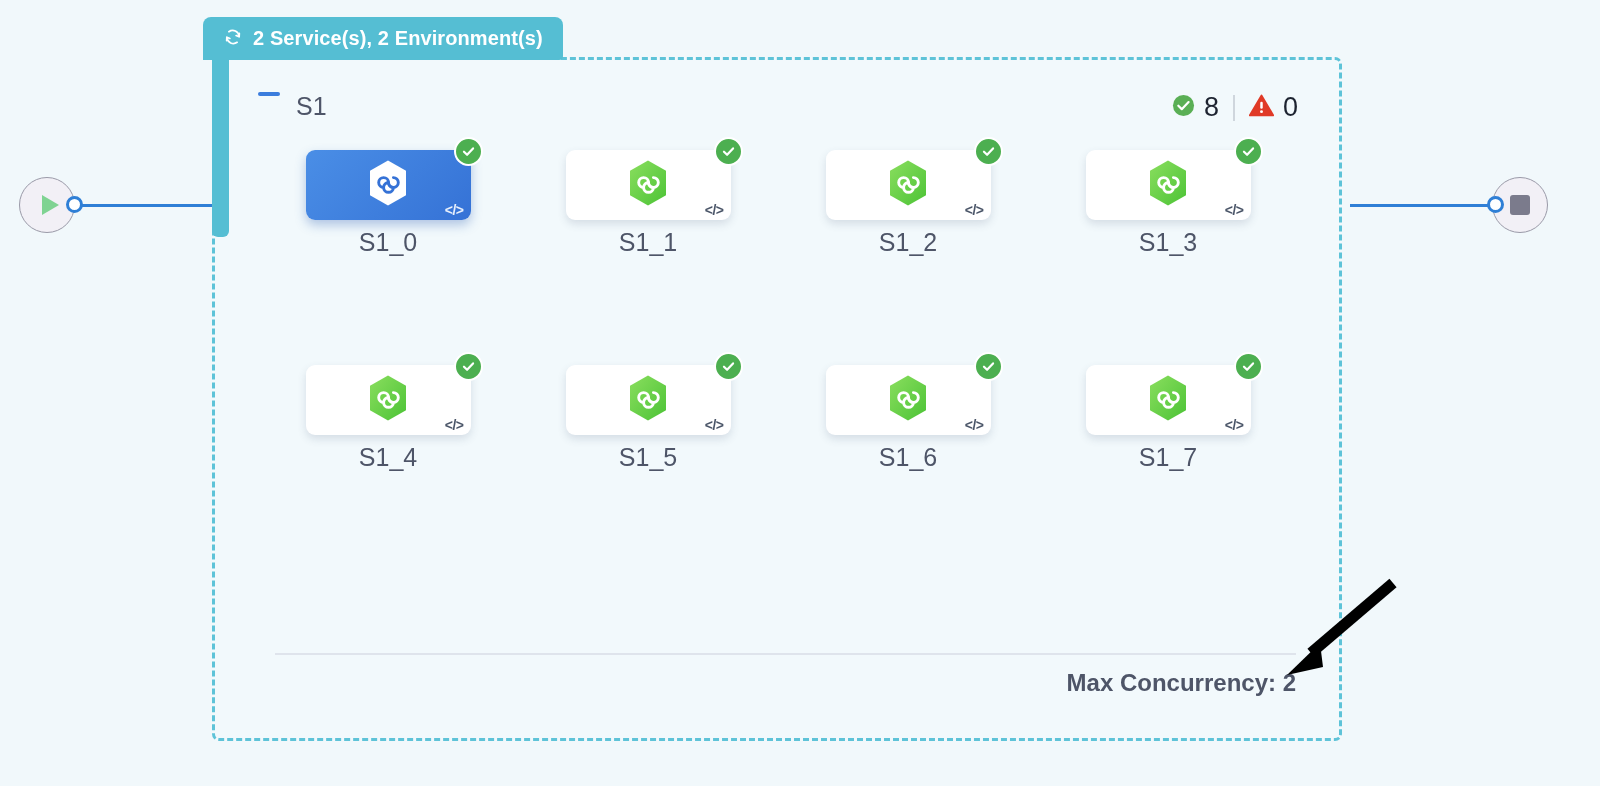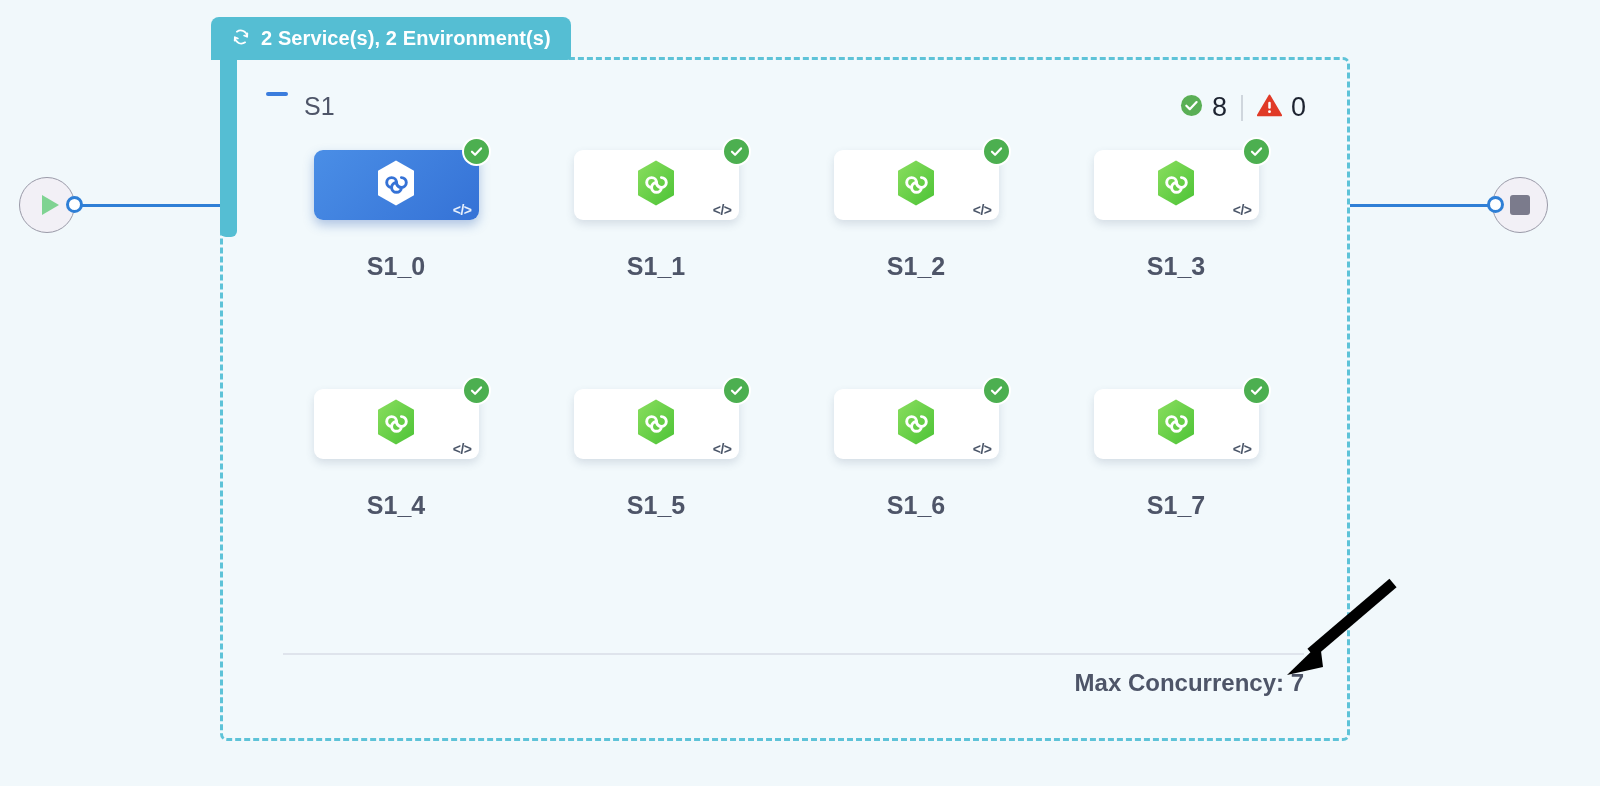--- a/index.html
+++ b/index.html
@@ -57,21 +57,21 @@
     background: #ffffff;
     border: 3.5px solid #2f7fd6;
     z-index: 6;
   }
   .port-start { left: 66px;   top: 196px; }
   .port-end   { left: 1487px; top: 196px; }
 
   
   .group-wrap {
     position: absolute;
-    left: 220px; top: 57px;
+    left: 212px; top: 57px;
     width: 1130px; height: 684px;
   }
   .group-box {
     position: absolute;
     inset: 0;
     border: 3px dashed #5ec3d8;
     border-radius: 7px;
     background: #f2f9fc;
   }
   .group-spine {
@@ -181,23 +181,23 @@
   .code-glyph {
     position: absolute;
     right: 7px; bottom: 2px;
     font-size: 14px;
     font-weight: 700;
     color: #4a5568;
     letter-spacing: -.5px;
   }
   .node-card.selected .code-glyph { color: #e8f0fc; }
   .node-label {
-    margin-top: 32px;
+    margin-top: 8px;
     font-size: 25px;
-    font-weight: 700;
+    font-weight: 400;
     color: #4e5568;
   }
 
   
   .group-divider {
     position: absolute;
     left: 63px; top: 596px;
     width: 1021px; height: 1.5px;
     background: #dfe4ec;
   }
@@ -491,21 +491,21 @@
                 <path d="M5.6 12.3 L10 16.6 L18.4 7.6" fill="none" stroke="#ffffff" stroke-width="3.1" stroke-linecap="round" stroke-linejoin="round"></path>
               </svg>
             </div>
           </div>
           <div class="node-label">S1_7</div>
         </div>
       </div>
     </div>
 
     <div class="group-divider"></div>
-    <div class="concurrency">Max Concurrency: 7</div>
+    <div class="concurrency">Max Concurrency: 2</div>
   </div>
 
   <span class="anno-arrow">
     <svg width="125" height="105" viewBox="0 0 125 105">
       <path d="M118 8 L36 78" stroke="#000000" stroke-width="11" stroke-linecap="butt"></path>
       <path d="M12 100 L45 68 L48 92 Z" fill="#000000"></path>
     </svg>
   </span>
 
 </div>

